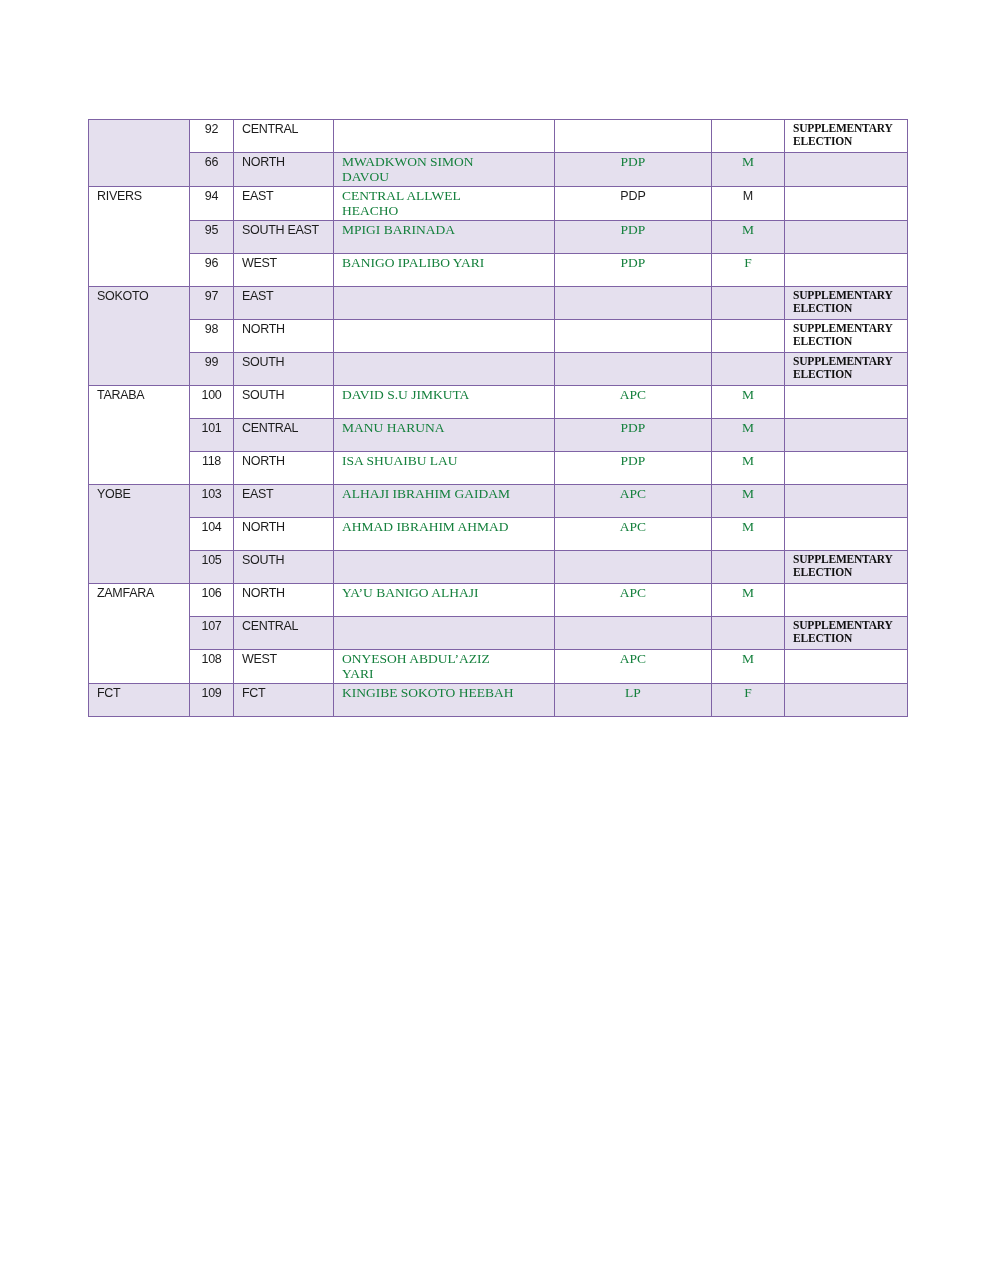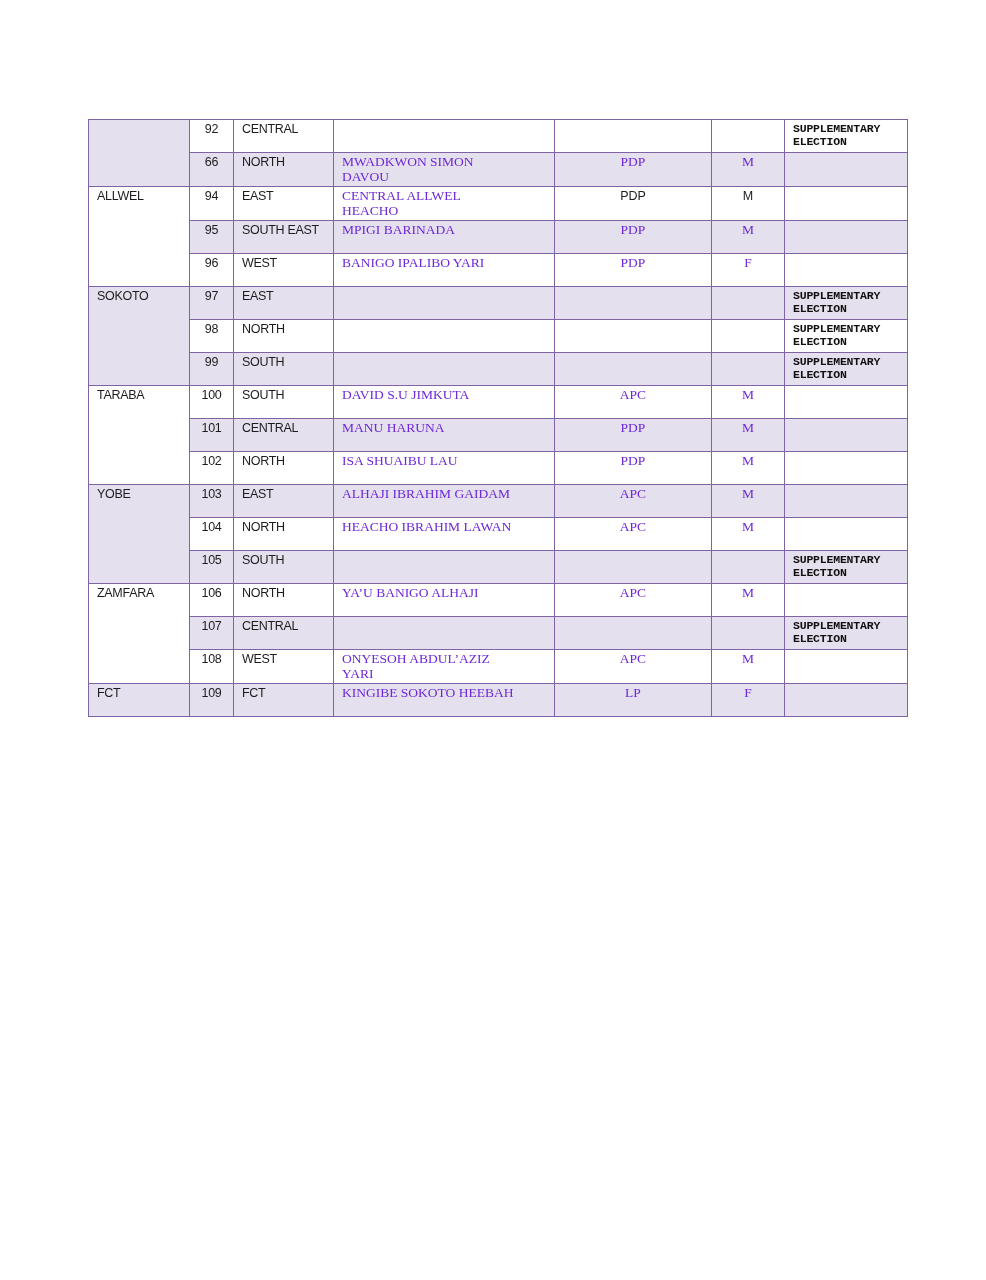--- a/index.html
+++ b/index.html
@@ -36,35 +36,35 @@
     font-size:12.5px;
     letter-spacing:-0.3px;
     color:#1c1c1c;
     line-height:15px;
     padding-top:4px;
   }
   
   td.cserif{
     font-family:"Liberation Serif",serif;
     font-size:13.5px;
-    color:#6d28d9;
+    color:#15803d;
     line-height:14.5px;
     padding-top:4px;
   }
   
   td.salt{
     font-family:"Liberation Sans",sans-serif;
     font-size:12.5px;
     color:#1c1c1c;
     line-height:14.5px;
     padding-top:4px;
   }
   
   td.cnote{
-    font-family:Liberation Mono, monospace;
+    font-family:Liberation Serif, serif;
     font-weight:bold;
     font-size:11.5px;
     letter-spacing:-0.2px;
     color:#101010;
     line-height:13px;
     padding-top:4px;
   }
   td.center{ text-align:center; }
   td.prewrap{ white-space:pre-line; }
 </style>
@@ -95,21 +95,21 @@
         <tr>
           <td class="csans center sh">66</td>
           <td class="csans sh">NORTH</td>
           <td class="cserif prewrap sh">MWADKWON SIMON
 DAVOU</td>
           <td class="cserif center sh">PDP</td>
           <td class="cserif center sh">M</td>
           <td class="cnote sh"></td>
         </tr>
         <tr>
-          <td class="csans" rowspan="3">ALLWEL</td>
+          <td class="csans" rowspan="3">RIVERS</td>
           <td class="csans center">94</td>
           <td class="csans">EAST</td>
           <td class="cserif prewrap">CENTRAL ALLWEL
 HEACHO</td>
           <td class="salt center">PDP</td>
           <td class="salt center">M</td>
           <td class="cnote"></td>
         </tr>
         <tr>
           <td class="csans center sh">95</td>
@@ -163,40 +163,40 @@
         </tr>
         <tr>
           <td class="csans center sh">101</td>
           <td class="csans sh">CENTRAL</td>
           <td class="cserif prewrap sh">MANU HARUNA</td>
           <td class="cserif center sh">PDP</td>
           <td class="cserif center sh">M</td>
           <td class="cnote sh"></td>
         </tr>
         <tr>
-          <td class="csans center">102</td>
+          <td class="csans center">118</td>
           <td class="csans">NORTH</td>
           <td class="cserif prewrap">ISA SHUAIBU LAU</td>
           <td class="cserif center">PDP</td>
           <td class="cserif center">M</td>
           <td class="cnote"></td>
         </tr>
         <tr>
           <td class="csans sh" rowspan="3">YOBE</td>
           <td class="csans center sh">103</td>
           <td class="csans sh">EAST</td>
           <td class="cserif prewrap sh">ALHAJI IBRAHIM GAIDAM</td>
           <td class="cserif center sh">APC</td>
           <td class="cserif center sh">M</td>
           <td class="cnote sh"></td>
         </tr>
         <tr>
           <td class="csans center">104</td>
           <td class="csans">NORTH</td>
-          <td class="cserif prewrap">HEACHO IBRAHIM LAWAN</td>
+          <td class="cserif prewrap">AHMAD IBRAHIM AHMAD</td>
           <td class="cserif center">APC</td>
           <td class="cserif center">M</td>
           <td class="cnote"></td>
         </tr>
         <tr>
           <td class="csans center sh">105</td>
           <td class="csans sh">SOUTH</td>
           <td class="cserif prewrap sh"></td>
           <td class="cserif center sh"></td>
           <td class="cserif center sh"></td>

